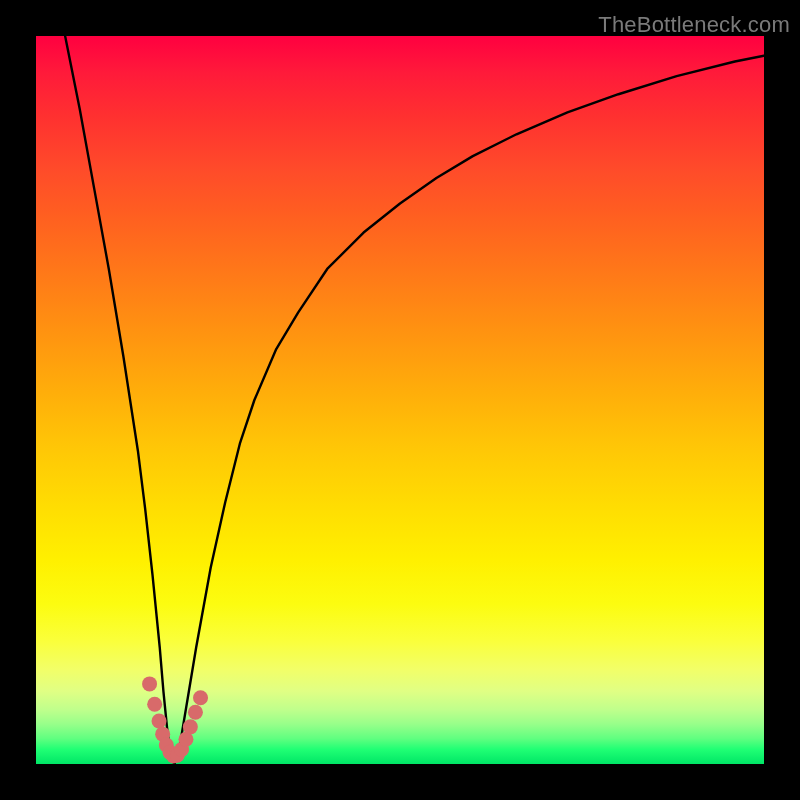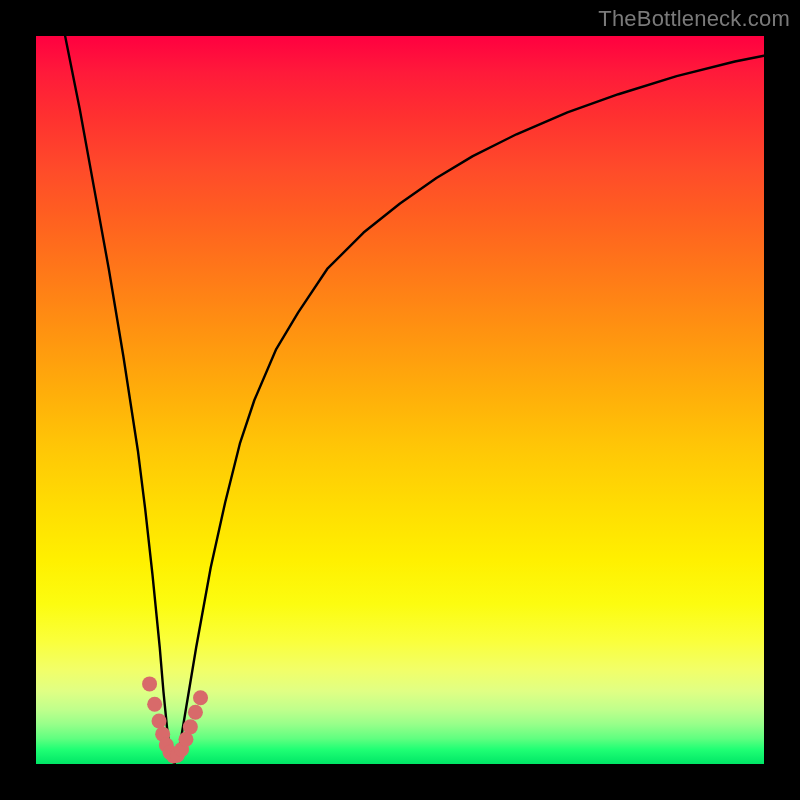--- a/index.html
+++ b/index.html
@@ -48,21 +48,21 @@
   }
   svg.curve {
     position: absolute;
     left: 0;
     top: 0;
     width: 100%;
     height: 100%;
   }
   .attribution {
     position: absolute;
-    top: 6px;
+    top: 12px;
     right: 10px;
     font-family: Arial, Helvetica, sans-serif;
     font-size: 22px;
     font-weight: 500;
     color: #7a7a7a;
     letter-spacing: 0.2px;
     user-select: none;
   }
 </style>
 </head>

